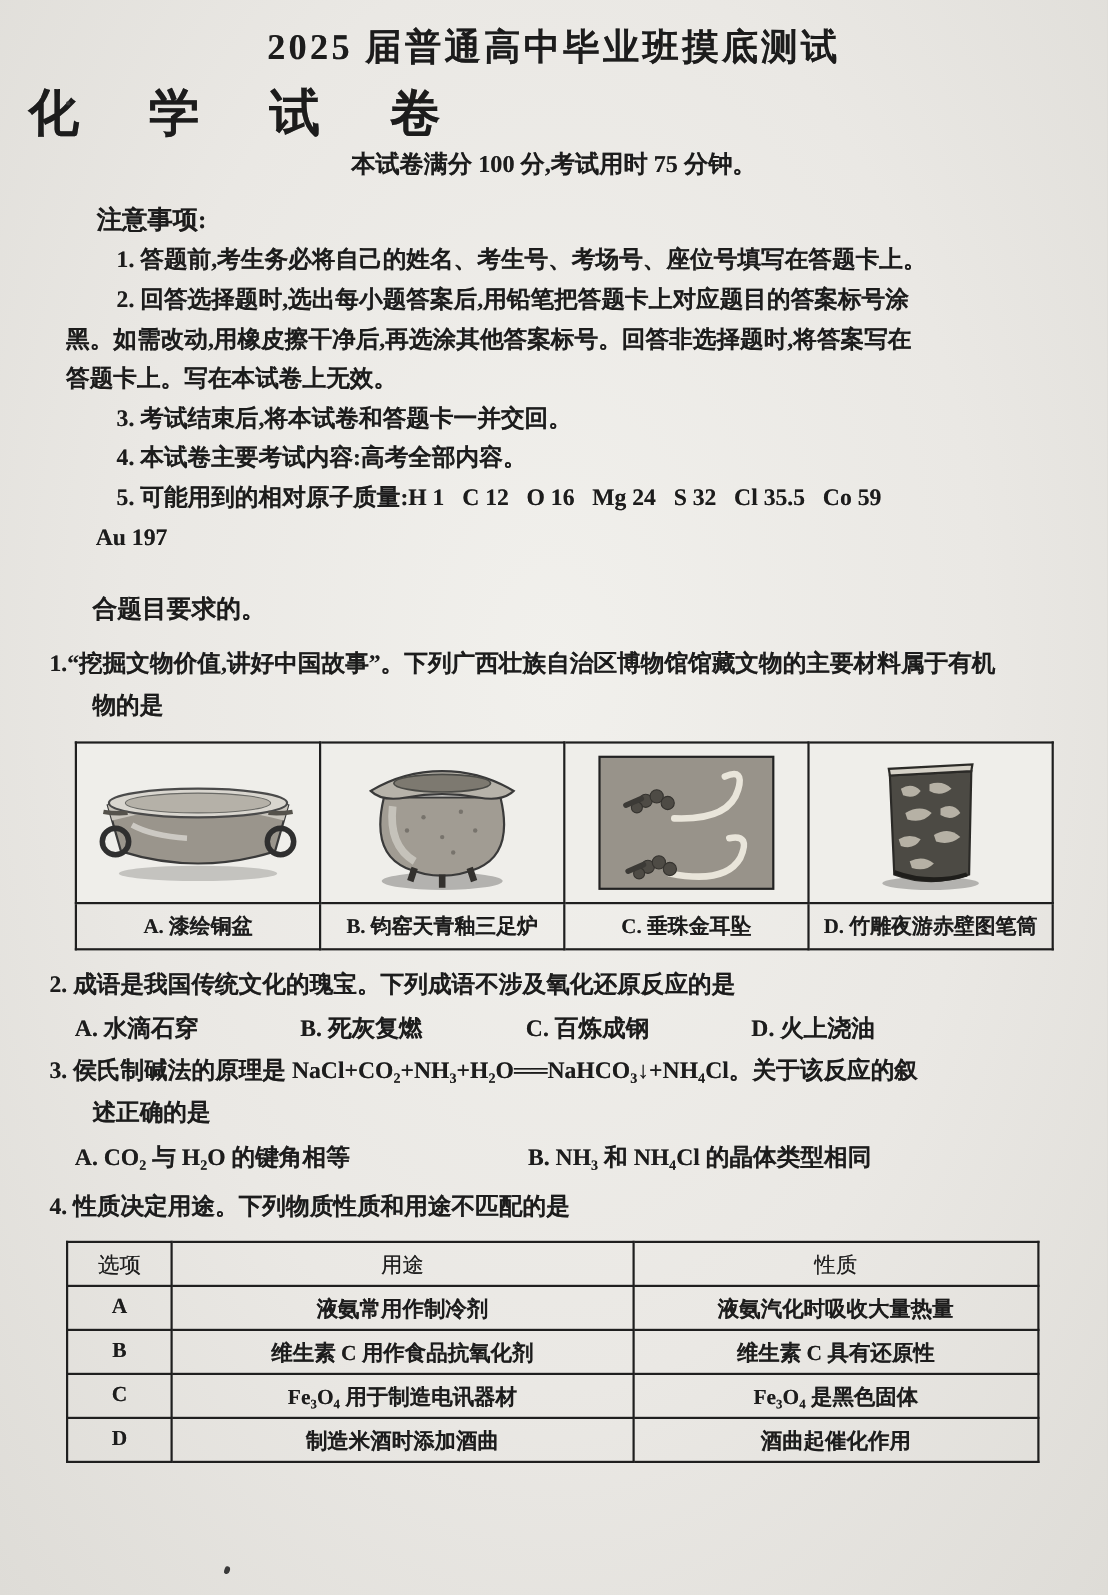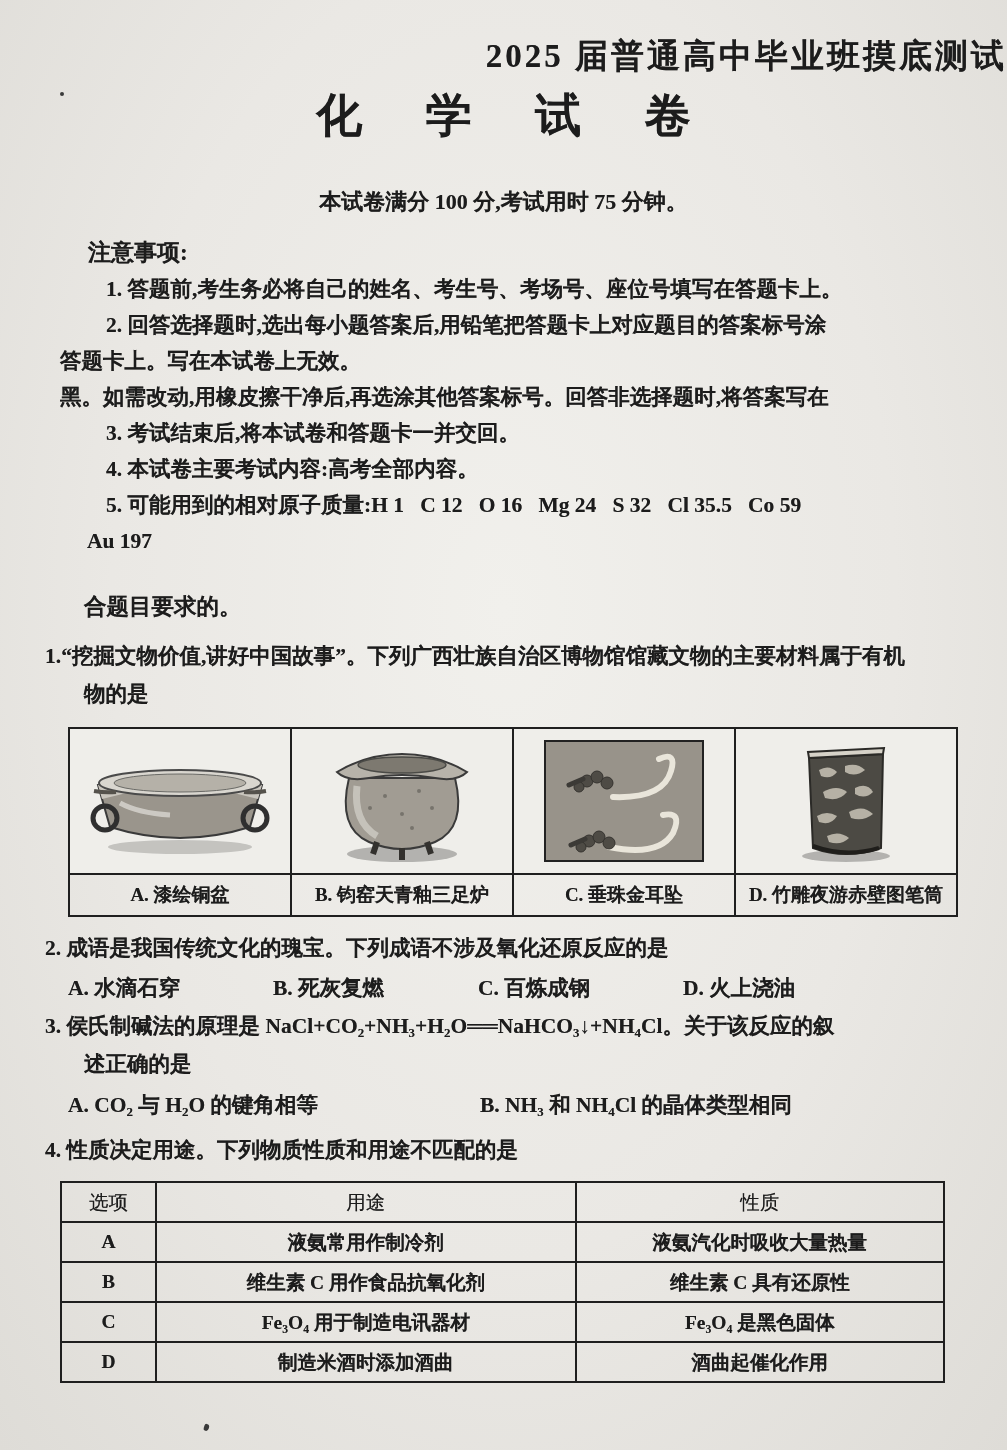--- a/index.html
+++ b/index.html
@@ -11,23 +11,23 @@
   }
   .sheet{
     position:relative;width:1007px;height:1450px;overflow:hidden;
     background:radial-gradient(ellipse at 50% 42%, #f1f0ec 0%, #eae8e4 55%, #dedcd7 100%);
     text-shadow:0 0 .5px rgba(20,20,20,.55);
   }
   .speck{position:absolute;background:#3a3a3a;border-radius:50%;}
   .s1{left:60px;top:92px;width:4px;height:4px;}
   .s2{left:204px;top:1424px;width:5px;height:7px;border-radius:40% 60% 60% 40%;transform:rotate(18deg);}
 
-  .title1{margin:0;padding-top:34px;text-align:right;font-size:33px;font-weight:700;letter-spacing:3px;}
-  .title2{text-align:center;font-size:46px;font-weight:700;letter-spacing:26px;padding-left:26px;margin-top:6px;}
-  .info{text-align:center;font-size:22px;font-weight:700;margin-top:40px;}
+  .title1{margin:0;padding-top:21px;text-align:center;font-size:33px;font-weight:700;letter-spacing:3px;}
+  .title2{text-align:left;font-size:46px;font-weight:700;letter-spacing:26px;padding-left:26px;margin-top:6px;}
+  .info{text-align:center;font-size:22px;font-weight:700;}
 
   .notice-head{margin:18px 0 0 88px;font-size:23px;font-weight:700;line-height:36px;}
   .notice-line{margin-left:60px;width:840px;font-size:21.5px;font-weight:600;line-height:36px;white-space:pre-wrap;}
   .nl-first{padding-left:46px;}
   .nl-cont{padding-left:0;}
   .nl-cont2{padding-left:27px;}
 
   .section-line{margin-left:42px;width:930px;font-size:22.5px;font-weight:700;line-height:40px;white-space:pre-wrap;}
   .section-line.l2{padding-left:42px;}
   .section-block{margin-top:28px;}
@@ -65,22 +65,22 @@
   <div class="speck s1"></div>
   <div class="speck s2"></div>
 
   <div class="title1">2025 届普通高中毕业班摸底测试</div>
   <div class="title2">化 学 试 卷</div>
   <div class="info">本试卷满分 100 分,考试用时 75 分钟。</div>
 
   <div class="notice-head">注意事项:</div>
   <div class="notice-line nl-first">1. 答题前,考生务必将自己的姓名、考生号、考场号、座位号填写在答题卡上。</div>
   <div class="notice-line nl-first">2. 回答选择题时,选出每小题答案后,用铅笔把答题卡上对应题目的答案标号涂</div>
+  <div class="notice-line nl-cont">黑。如需改动,用橡皮擦干净后,再选涂其他答案标号。回答非选择题时,将答案写在</div>
   <div class="notice-line nl-cont">答题卡上。写在本试卷上无效。</div>
-  <div class="notice-line nl-cont">黑。如需改动,用橡皮擦干净后,再选涂其他答案标号。回答非选择题时,将答案写在</div>
   <div class="notice-line nl-first">3. 考试结束后,将本试卷和答题卡一并交回。</div>
   <div class="notice-line nl-first">4. 本试卷主要考试内容:高考全部内容。</div>
   <div class="notice-line nl-first">5. 可能用到的相对原子质量:H 1   C 12   O 16   Mg 24   S 32   Cl 35.5   Co 59</div>
   <div class="notice-line nl-cont2">Au 197</div>
 
   <div class="section-block">
     <div class="section-line l2">合题目要求的。</div>
   </div>
 
   <div class="q1-block">

